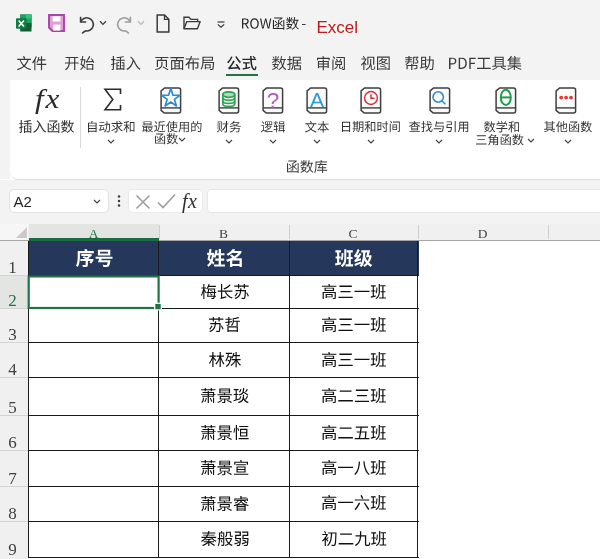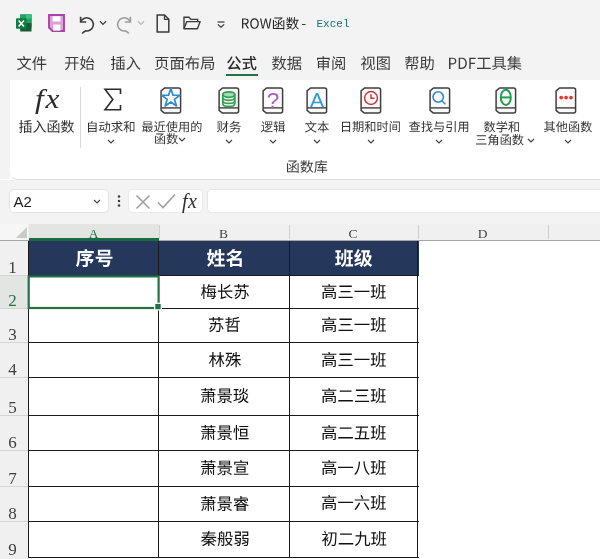--- a/index.html
+++ b/index.html
@@ -50,21 +50,21 @@
 <svg class="abs" style="left:217px;top:20.5px" width="8" height="7" viewBox="0 0 8 7">
 <line x1="0.5" y1="1" x2="7.5" y2="1" stroke="#3a3a3a" stroke-width="1.2"></line>
 <path d="M0.8 3.4 L4 6.3 L7.2 3.4" fill="none" stroke="#3a3a3a" stroke-width="1.2"></path>
 </svg>
 <svg style="position:absolute;left:241.5px;top:17.1px;overflow:visible" width="57" height="13">
     <path transform="translate(-1.4,11.6)" d="M2.7 -5.3V-9.1H4.4C5.9 -9.1 6.8 -8.6 6.8 -7.3C6.8 -6.0 5.9 -5.3 4.4 -5.3ZM6.9 0.0H8.4L5.8 -4.4C7.2 -4.8 8.1 -5.7 8.1 -7.3C8.1 -9.4 6.6 -10.1 4.6 -10.1H1.4V0.0H2.7V-4.3H4.5Z M13.9 0.2C16.4 0.2 18.2 -1.8 18.2 -5.1C18.2 -8.3 16.4 -10.3 13.9 -10.3C11.3 -10.3 9.6 -8.3 9.6 -5.1C9.6 -1.8 11.3 0.2 13.9 0.2ZM13.9 -0.9C12.1 -0.9 10.9 -2.6 10.9 -5.1C10.9 -7.6 12.1 -9.2 13.9 -9.2C15.7 -9.2 16.9 -7.6 16.9 -5.1C16.9 -2.6 15.7 -0.9 13.9 -0.9Z M21.5 0.0H23.0L24.5 -6.1C24.7 -6.9 24.9 -7.6 25.0 -8.4H25.1C25.3 -7.6 25.4 -6.9 25.6 -6.1L27.1 0.0H28.7L30.7 -10.1H29.5L28.4 -4.6C28.3 -3.5 28.1 -2.4 27.9 -1.3H27.8C27.6 -2.4 27.3 -3.5 27.1 -4.6L25.7 -10.1H24.5L23.1 -4.6C22.9 -3.5 22.6 -2.4 22.4 -1.3H22.3C22.1 -2.4 21.9 -3.5 21.7 -4.6L20.7 -10.1H19.4Z M34.0 -7.4C34.7 -6.8 35.5 -5.9 35.9 -5.3L36.6 -5.9C36.2 -6.5 35.4 -7.3 34.7 -7.9ZM32.3 -8.5V0.4H42.7V1.1H43.7V-8.5H42.7V-0.6H33.4V-8.5ZM37.5 -8.4V-5.5C36.1 -4.6 34.7 -3.6 33.7 -3.1L34.2 -2.2C35.2 -2.9 36.3 -3.7 37.5 -4.5V-2.3C37.5 -2.2 37.5 -2.1 37.3 -2.1C37.1 -2.1 36.5 -2.1 35.8 -2.1C35.9 -1.9 36.1 -1.5 36.1 -1.2C37.0 -1.2 37.7 -1.2 38.0 -1.4C38.4 -1.5 38.5 -1.8 38.5 -2.3V-5.0C39.7 -4.0 40.9 -2.8 41.5 -2.1L42.2 -2.8C41.6 -3.4 40.8 -4.2 39.8 -5.0C40.6 -5.8 41.4 -6.7 42.1 -7.6L41.2 -8.1C40.7 -7.3 39.9 -6.3 39.2 -5.5L38.5 -6.1V-8.0C39.8 -8.6 41.3 -9.6 42.2 -10.5L41.5 -11.1L41.3 -11.0H33.6V-10.0H40.2C39.4 -9.4 38.4 -8.8 37.5 -8.4Z M51.0 -11.3C50.8 -10.8 50.3 -10.0 50.0 -9.5L50.7 -9.2C51.0 -9.6 51.5 -10.3 51.9 -10.9ZM46.1 -10.9C46.5 -10.4 46.9 -9.6 47.0 -9.1L47.8 -9.5C47.7 -10.0 47.3 -10.7 46.9 -11.2ZM50.6 -3.6C50.3 -2.9 49.8 -2.3 49.3 -1.7C48.8 -2.0 48.2 -2.3 47.7 -2.5C47.9 -2.8 48.1 -3.2 48.3 -3.6ZM46.4 -2.1C47.1 -1.8 47.9 -1.5 48.6 -1.1C47.7 -0.5 46.6 -0.1 45.5 0.2C45.7 0.4 45.9 0.7 46.0 1.0C47.3 0.6 48.4 0.1 49.4 -0.7C49.9 -0.4 50.3 -0.2 50.6 0.1L51.3 -0.6C50.9 -0.8 50.5 -1.1 50.1 -1.3C50.8 -2.1 51.4 -3.1 51.8 -4.3L51.2 -4.5L51.0 -4.5H48.8L49.1 -5.2L48.1 -5.3C48.0 -5.1 47.9 -4.8 47.8 -4.5H45.9V-3.6H47.3C47.0 -3.0 46.7 -2.5 46.4 -2.1ZM48.5 -11.6V-9.0H45.6V-8.2H48.1C47.5 -7.3 46.4 -6.4 45.5 -6.0C45.7 -5.8 45.9 -5.5 46.0 -5.2C46.9 -5.7 47.8 -6.4 48.5 -7.3V-5.6H49.4V-7.5C50.1 -7.0 50.9 -6.3 51.3 -6.0L51.9 -6.7C51.5 -7.0 50.3 -7.8 49.6 -8.2H52.2V-9.0H49.4V-11.6ZM53.6 -11.5C53.3 -9.1 52.6 -6.7 51.6 -5.3C51.8 -5.1 52.2 -4.8 52.3 -4.7C52.7 -5.2 53.0 -5.8 53.3 -6.4C53.6 -5.1 54.0 -3.8 54.5 -2.7C53.7 -1.4 52.6 -0.4 51.1 0.3C51.3 0.5 51.6 0.9 51.7 1.1C53.1 0.4 54.2 -0.6 55.0 -1.8C55.7 -0.6 56.6 0.3 57.6 1.0C57.8 0.7 58.1 0.4 58.3 0.2C57.2 -0.5 56.3 -1.5 55.6 -2.7C56.3 -4.2 56.8 -5.9 57.1 -7.9H58.0V-8.9H54.1C54.3 -9.7 54.4 -10.5 54.6 -11.3ZM56.1 -7.9C55.9 -6.4 55.5 -5.0 55.0 -3.8C54.5 -5.1 54.1 -6.5 53.9 -7.9Z" fill="#262626"></path>
   </svg>
 <svg style="position:absolute;left:301.7px;top:23.5px;overflow:visible" width="4" height="1">
     <path transform="translate(-0.6,4.3)" d="M0.6 -3.4H4.2V-4.3H0.6Z" fill="#262626"></path>
   </svg>
-<div class="abs" style="left:316.5px;top:17.5px;font-size:11px;color:#0f766e;font-family:Liberation Mono, monospace">Excel</div>
+<div class="abs" style="left:316.5px;top:17.5px;font-size:17px;color:#b91c1c;font-family:Liberation Sans, sans-serif">Excel</div>
 <svg style="position:absolute;left:17.3px;top:55.9px;overflow:visible" width="29" height="14">
     <path transform="translate(-0.6,13.0)" d="M6.5 -12.6C6.9 -11.8 7.4 -10.8 7.6 -10.2L8.9 -10.6C8.7 -11.2 8.1 -12.2 7.7 -13.0ZM0.8 -10.2V-9.0H3.2C4.1 -6.7 5.3 -4.7 6.8 -3.1C5.2 -1.7 3.1 -0.6 0.6 0.1C0.8 0.4 1.1 0.9 1.3 1.2C3.8 0.4 6.0 -0.7 7.7 -2.2C9.4 -0.7 11.5 0.4 14.0 1.1C14.2 0.8 14.5 0.3 14.8 0.1C12.3 -0.6 10.3 -1.6 8.6 -3.1C10.1 -4.7 11.3 -6.6 12.2 -9.0H14.6V-10.2ZM7.7 -3.9C6.3 -5.3 5.1 -7.1 4.3 -9.0H10.9C10.1 -7.0 9.1 -5.3 7.7 -3.9Z M20.2 -5.2V-4.1H24.5V1.2H25.7V-4.1H29.9V-5.2H25.7V-8.6H29.2V-9.7H25.7V-12.7H24.5V-9.7H22.5C22.7 -10.4 22.9 -11.1 23.0 -11.9L21.9 -12.1C21.6 -10.1 20.9 -8.1 20.0 -6.8C20.3 -6.7 20.8 -6.4 21.0 -6.3C21.4 -6.9 21.8 -7.7 22.1 -8.6H24.5V-5.2ZM19.4 -12.8C18.6 -10.5 17.2 -8.2 15.8 -6.7C16.0 -6.4 16.3 -5.8 16.4 -5.6C16.9 -6.1 17.4 -6.7 17.9 -7.3V1.2H19.0V-9.1C19.5 -10.2 20.1 -11.3 20.5 -12.5Z" fill="#3a3a3a"></path>
   </svg>
 <svg style="position:absolute;left:65.3px;top:55.9px;overflow:visible" width="29" height="14">
     <path transform="translate(-0.8,12.9)" d="M9.9 -10.8V-6.4H5.6V-7.1V-10.8ZM0.8 -6.4V-5.3H4.4C4.2 -3.2 3.4 -1.1 0.8 0.4C1.1 0.6 1.5 1.0 1.7 1.3C4.6 -0.5 5.4 -2.9 5.6 -5.3H9.9V1.2H11.1V-5.3H14.5V-6.4H11.1V-10.8H14.0V-11.9H1.4V-10.8H4.5V-7.1L4.5 -6.4Z M22.4 -5.0V1.2H23.4V0.6H28.0V1.2H29.1V-5.0ZM23.4 -0.5V-4.0H28.0V-0.5ZM21.9 -6.2C22.3 -6.4 23.0 -6.5 28.7 -6.9C28.9 -6.5 29.0 -6.2 29.1 -5.8L30.1 -6.3C29.7 -7.5 28.6 -9.3 27.5 -10.6L26.6 -10.2C27.1 -9.5 27.7 -8.7 28.1 -7.9L23.2 -7.6C24.3 -9.0 25.3 -10.8 26.1 -12.5L24.9 -12.9C24.1 -10.9 22.9 -8.9 22.5 -8.3C22.1 -7.8 21.8 -7.4 21.5 -7.3C21.6 -7.0 21.8 -6.5 21.9 -6.2ZM18.4 -8.6H20.1C20.0 -6.7 19.6 -5.0 19.1 -3.7C18.6 -4.1 18.0 -4.5 17.5 -4.9C17.8 -6.0 18.1 -7.3 18.4 -8.6ZM16.3 -4.5C17.1 -3.9 17.9 -3.3 18.6 -2.7C17.9 -1.3 17.0 -0.3 15.9 0.3C16.2 0.5 16.5 0.9 16.6 1.2C17.8 0.5 18.7 -0.5 19.4 -1.9C20.0 -1.3 20.5 -0.8 20.9 -0.3L21.6 -1.3C21.2 -1.8 20.6 -2.4 19.9 -3.0C20.6 -4.7 21.1 -6.9 21.3 -9.6L20.6 -9.7L20.4 -9.7H18.6C18.8 -10.8 19.0 -11.8 19.1 -12.7L18.0 -12.8C17.9 -11.8 17.8 -10.8 17.6 -9.7H16.0V-8.6H17.4C17.0 -7.1 16.6 -5.6 16.3 -4.5Z" fill="#3a3a3a"></path>
   </svg>
 <svg style="position:absolute;left:111.3px;top:56.0px;overflow:visible" width="29" height="14">
     <path transform="translate(-0.6,12.9)" d="M11.2 -3.7V-2.7H13.0V-0.6H10.6V-8.2H14.5V-9.2H10.6V-11.2C11.8 -11.4 12.9 -11.6 13.8 -11.8L13.2 -12.7C11.5 -12.2 8.5 -11.9 6.1 -11.8C6.3 -11.5 6.4 -11.1 6.4 -10.8C7.4 -10.9 8.5 -11.0 9.5 -11.1V-9.2H5.6V-8.2H9.5V-0.6H7.1V-2.7H8.9V-3.7H7.1V-5.6C7.7 -5.8 8.4 -6.0 8.9 -6.2L8.4 -7.1C7.8 -6.8 6.8 -6.5 6.0 -6.3V1.2H7.1V0.5H13.0V1.2H14.0V-6.6H11.2V-5.6H13.0V-3.7ZM2.4 -12.9V-9.8H0.8V-8.7H2.4V-5.2L0.6 -4.7L0.8 -3.6L2.4 -4.1V-0.1C2.4 0.1 2.4 0.1 2.2 0.1C2.1 0.1 1.6 0.1 1.1 0.1C1.3 0.4 1.4 0.9 1.4 1.2C2.2 1.2 2.8 1.1 3.1 0.9C3.4 0.8 3.6 0.5 3.6 -0.1V-4.4L5.2 -4.9L5.1 -6.0L3.6 -5.5V-8.7H5.0V-9.8H3.6V-12.9Z M19.8 -11.6C20.8 -10.8 21.6 -10.0 22.3 -9.0C21.3 -4.7 19.4 -1.6 15.9 0.2C16.2 0.4 16.8 0.9 17.0 1.1C20.1 -0.7 22.0 -3.5 23.2 -7.5C24.9 -4.4 26.0 -0.9 29.5 1.1C29.5 0.7 29.9 0.1 30.0 -0.2C25.0 -3.3 25.4 -9.0 20.5 -12.5Z" fill="#3a3a3a"></path>
   </svg>
 <svg style="position:absolute;left:155.4px;top:55.9px;overflow:visible" width="59" height="14">

